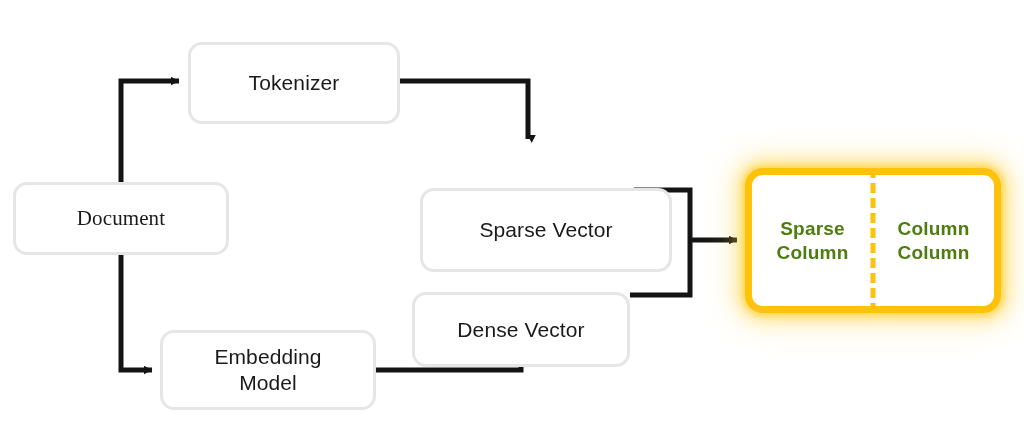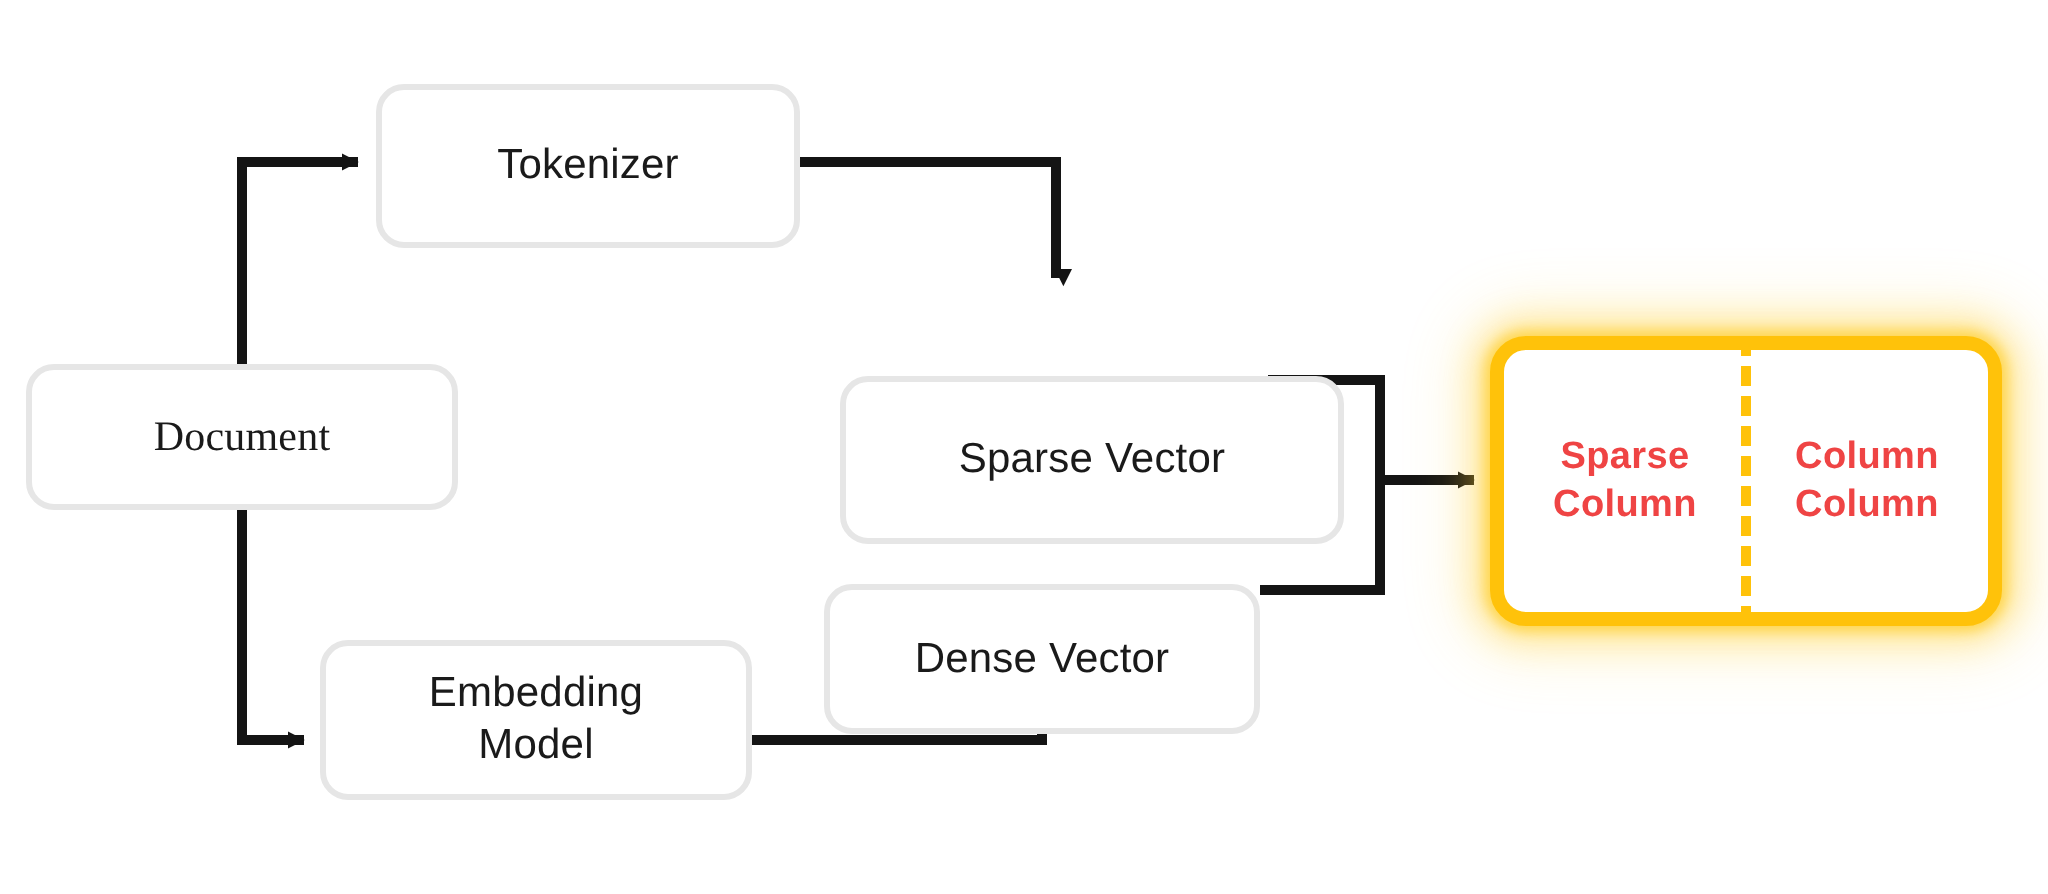--- a/index.html
+++ b/index.html
@@ -39,21 +39,21 @@
     font-size: 21px;
     font-weight: 400;
     line-height: 1.22;
     letter-spacing: 0.1px;
   }
 
   #node-document   { left: 13px;  top: 182px; width: 216px; height: 73px; font-family: Liberation Serif, serif; }
   #node-tokenizer  { left: 188px; top: 42px;  width: 212px; height: 82px; }
   #node-sparse-vector { left: 420px; top: 148px; width: 252px; height: 84px; margin-top: 40px; }
   #node-dense-vector  { left: 412px; top: 258px; width: 218px; height: 75px; margin-top: 34px; }
-  #node-embedding-model { left: 160px; top: 320px; width: 216px; height: 80px; }
+  #node-embedding-model { left: 160px; top: 330px; width: 216px; height: 80px; }
 
   
   #node-columns {
     position: absolute;
     box-sizing: border-box;
     left: 745px;
     top: 168px;
     width: 256px;
     height: 145px;
     background: #ffffff;
@@ -65,21 +65,21 @@
       0 0 30px 14px rgba(255, 214, 70, 0.22);
     display: flex;
     align-items: stretch;
   }
   .column-cell {
     flex: 1 1 0;
     display: flex;
     align-items: center;
     justify-content: center;
     text-align: center;
-    color: #ef4444;
+    color: #4d7c0f;
     font-size: 19px;
     font-weight: 700;
     line-height: 1.25;
     letter-spacing: 0.2px;
   }
   #column-divider {
     position: absolute;
     left: 50%;
     top: -7px;
     bottom: -7px;

